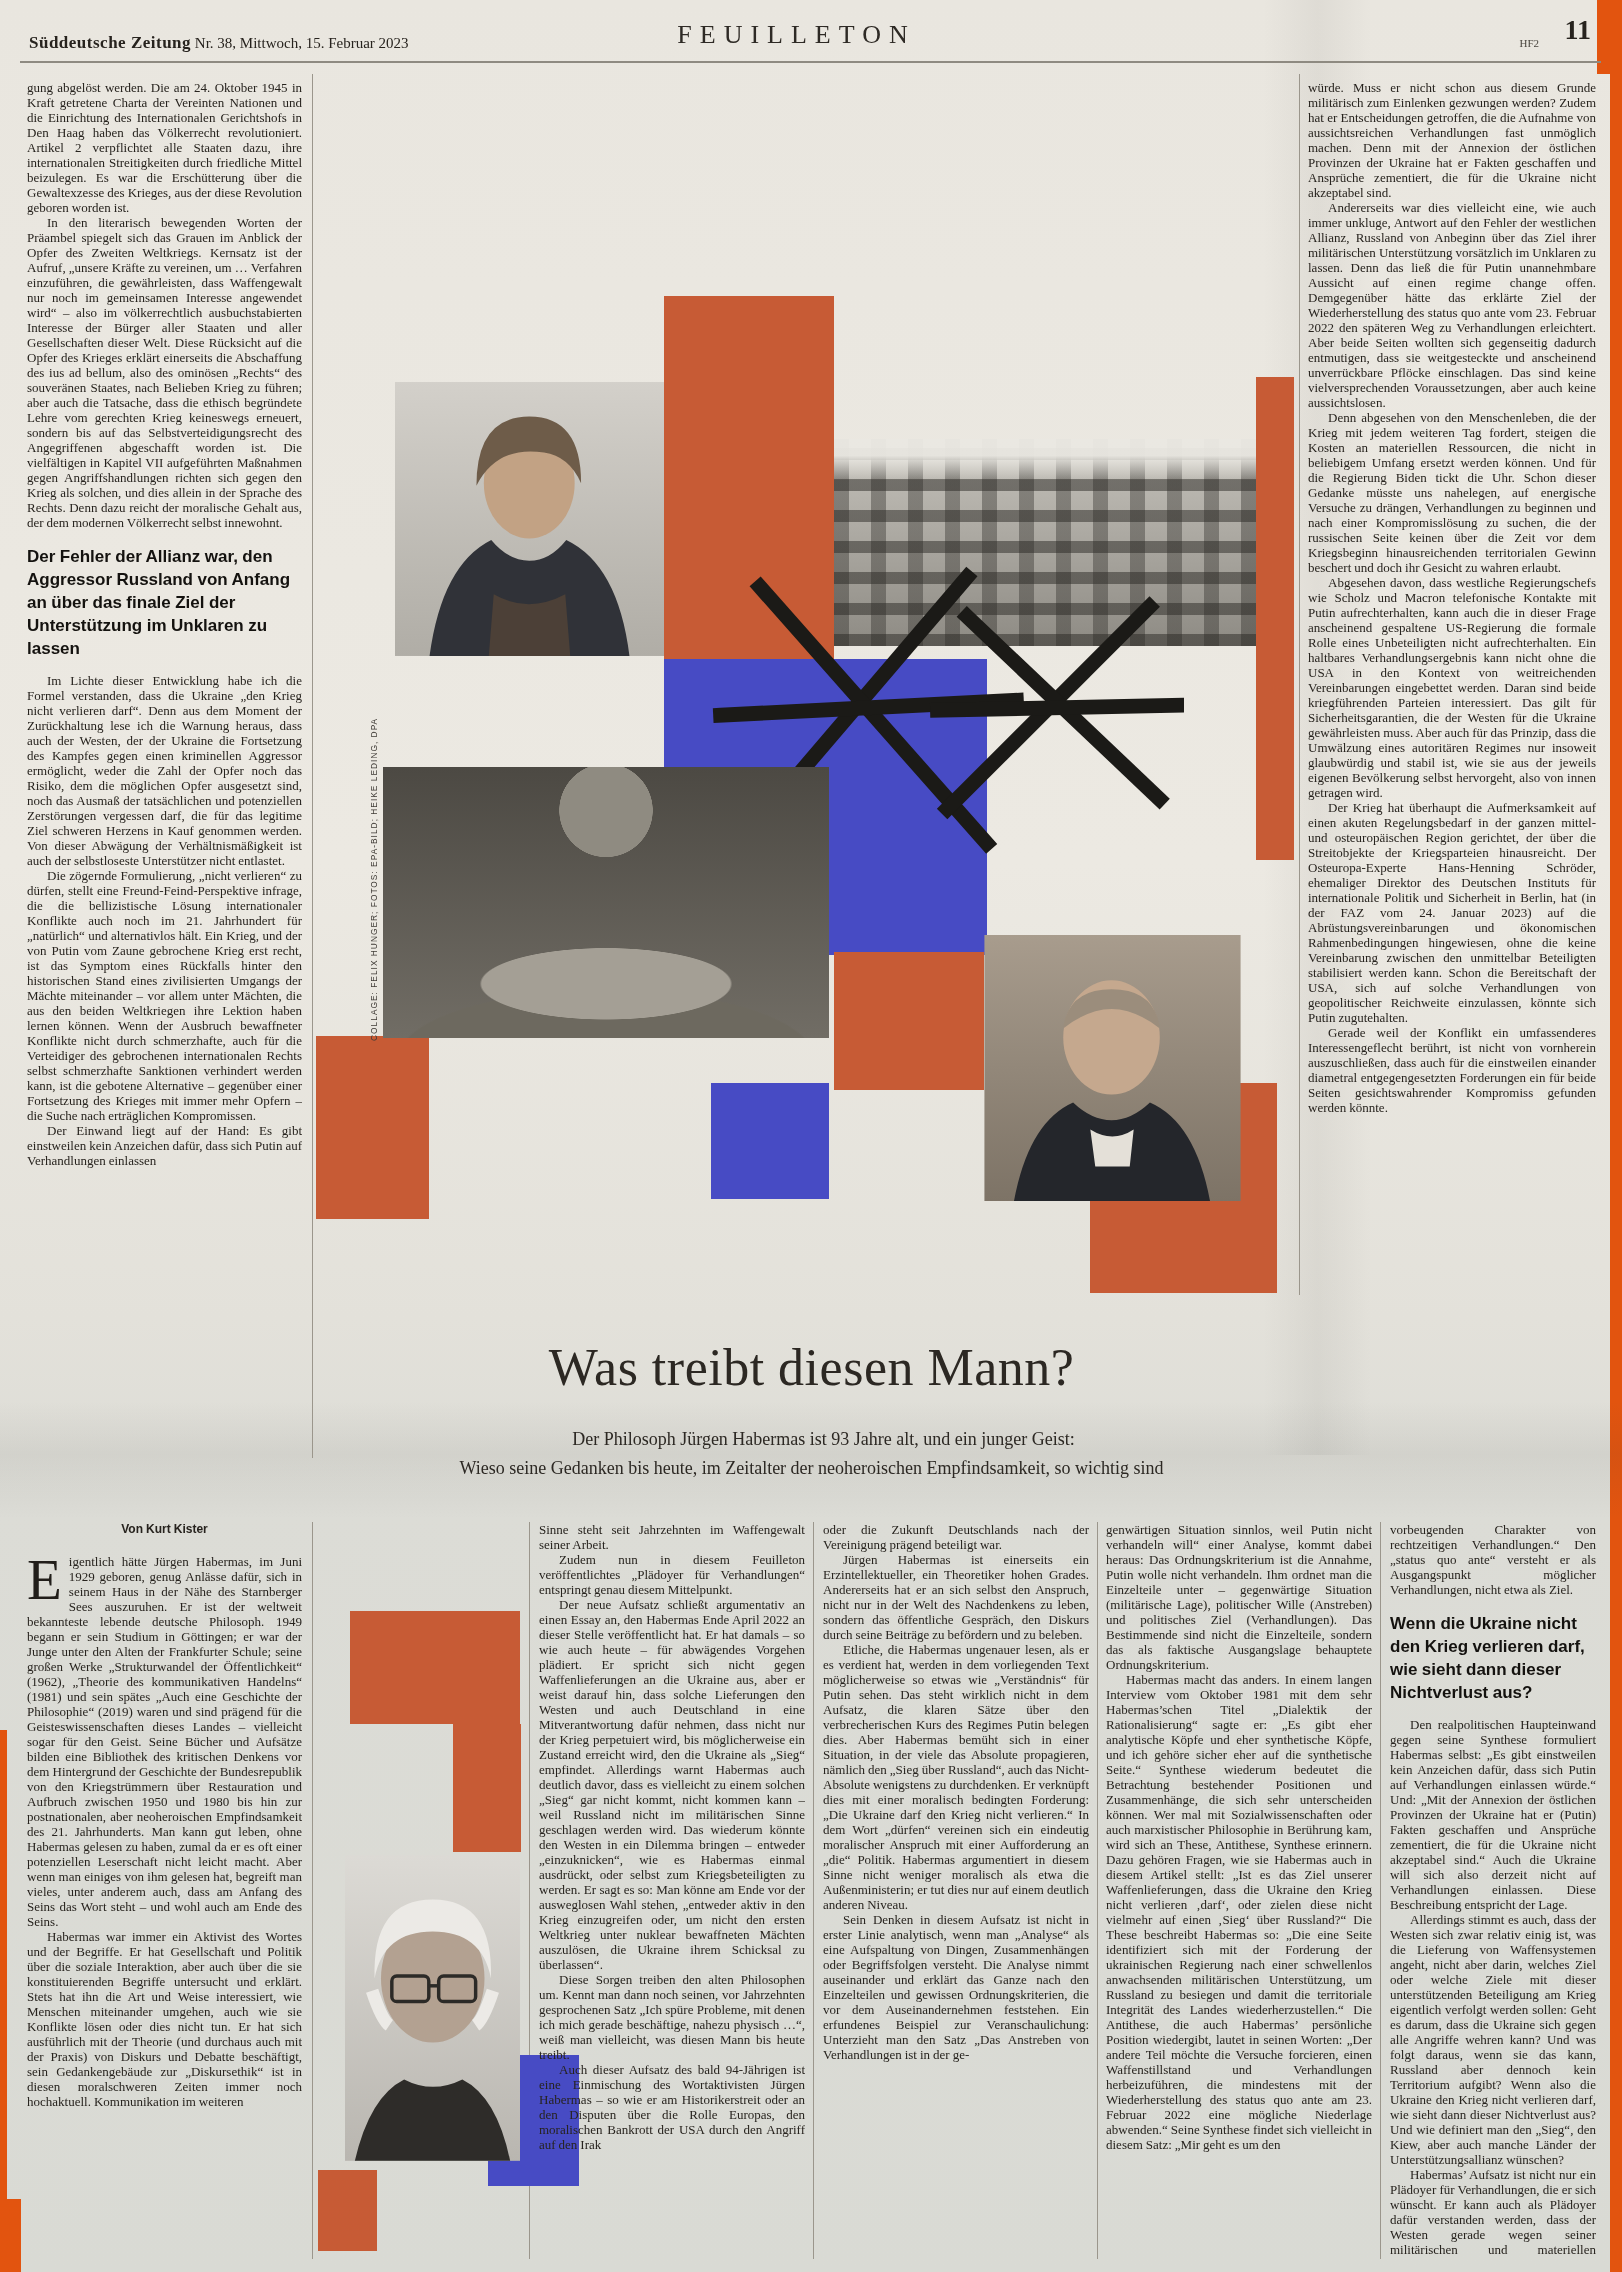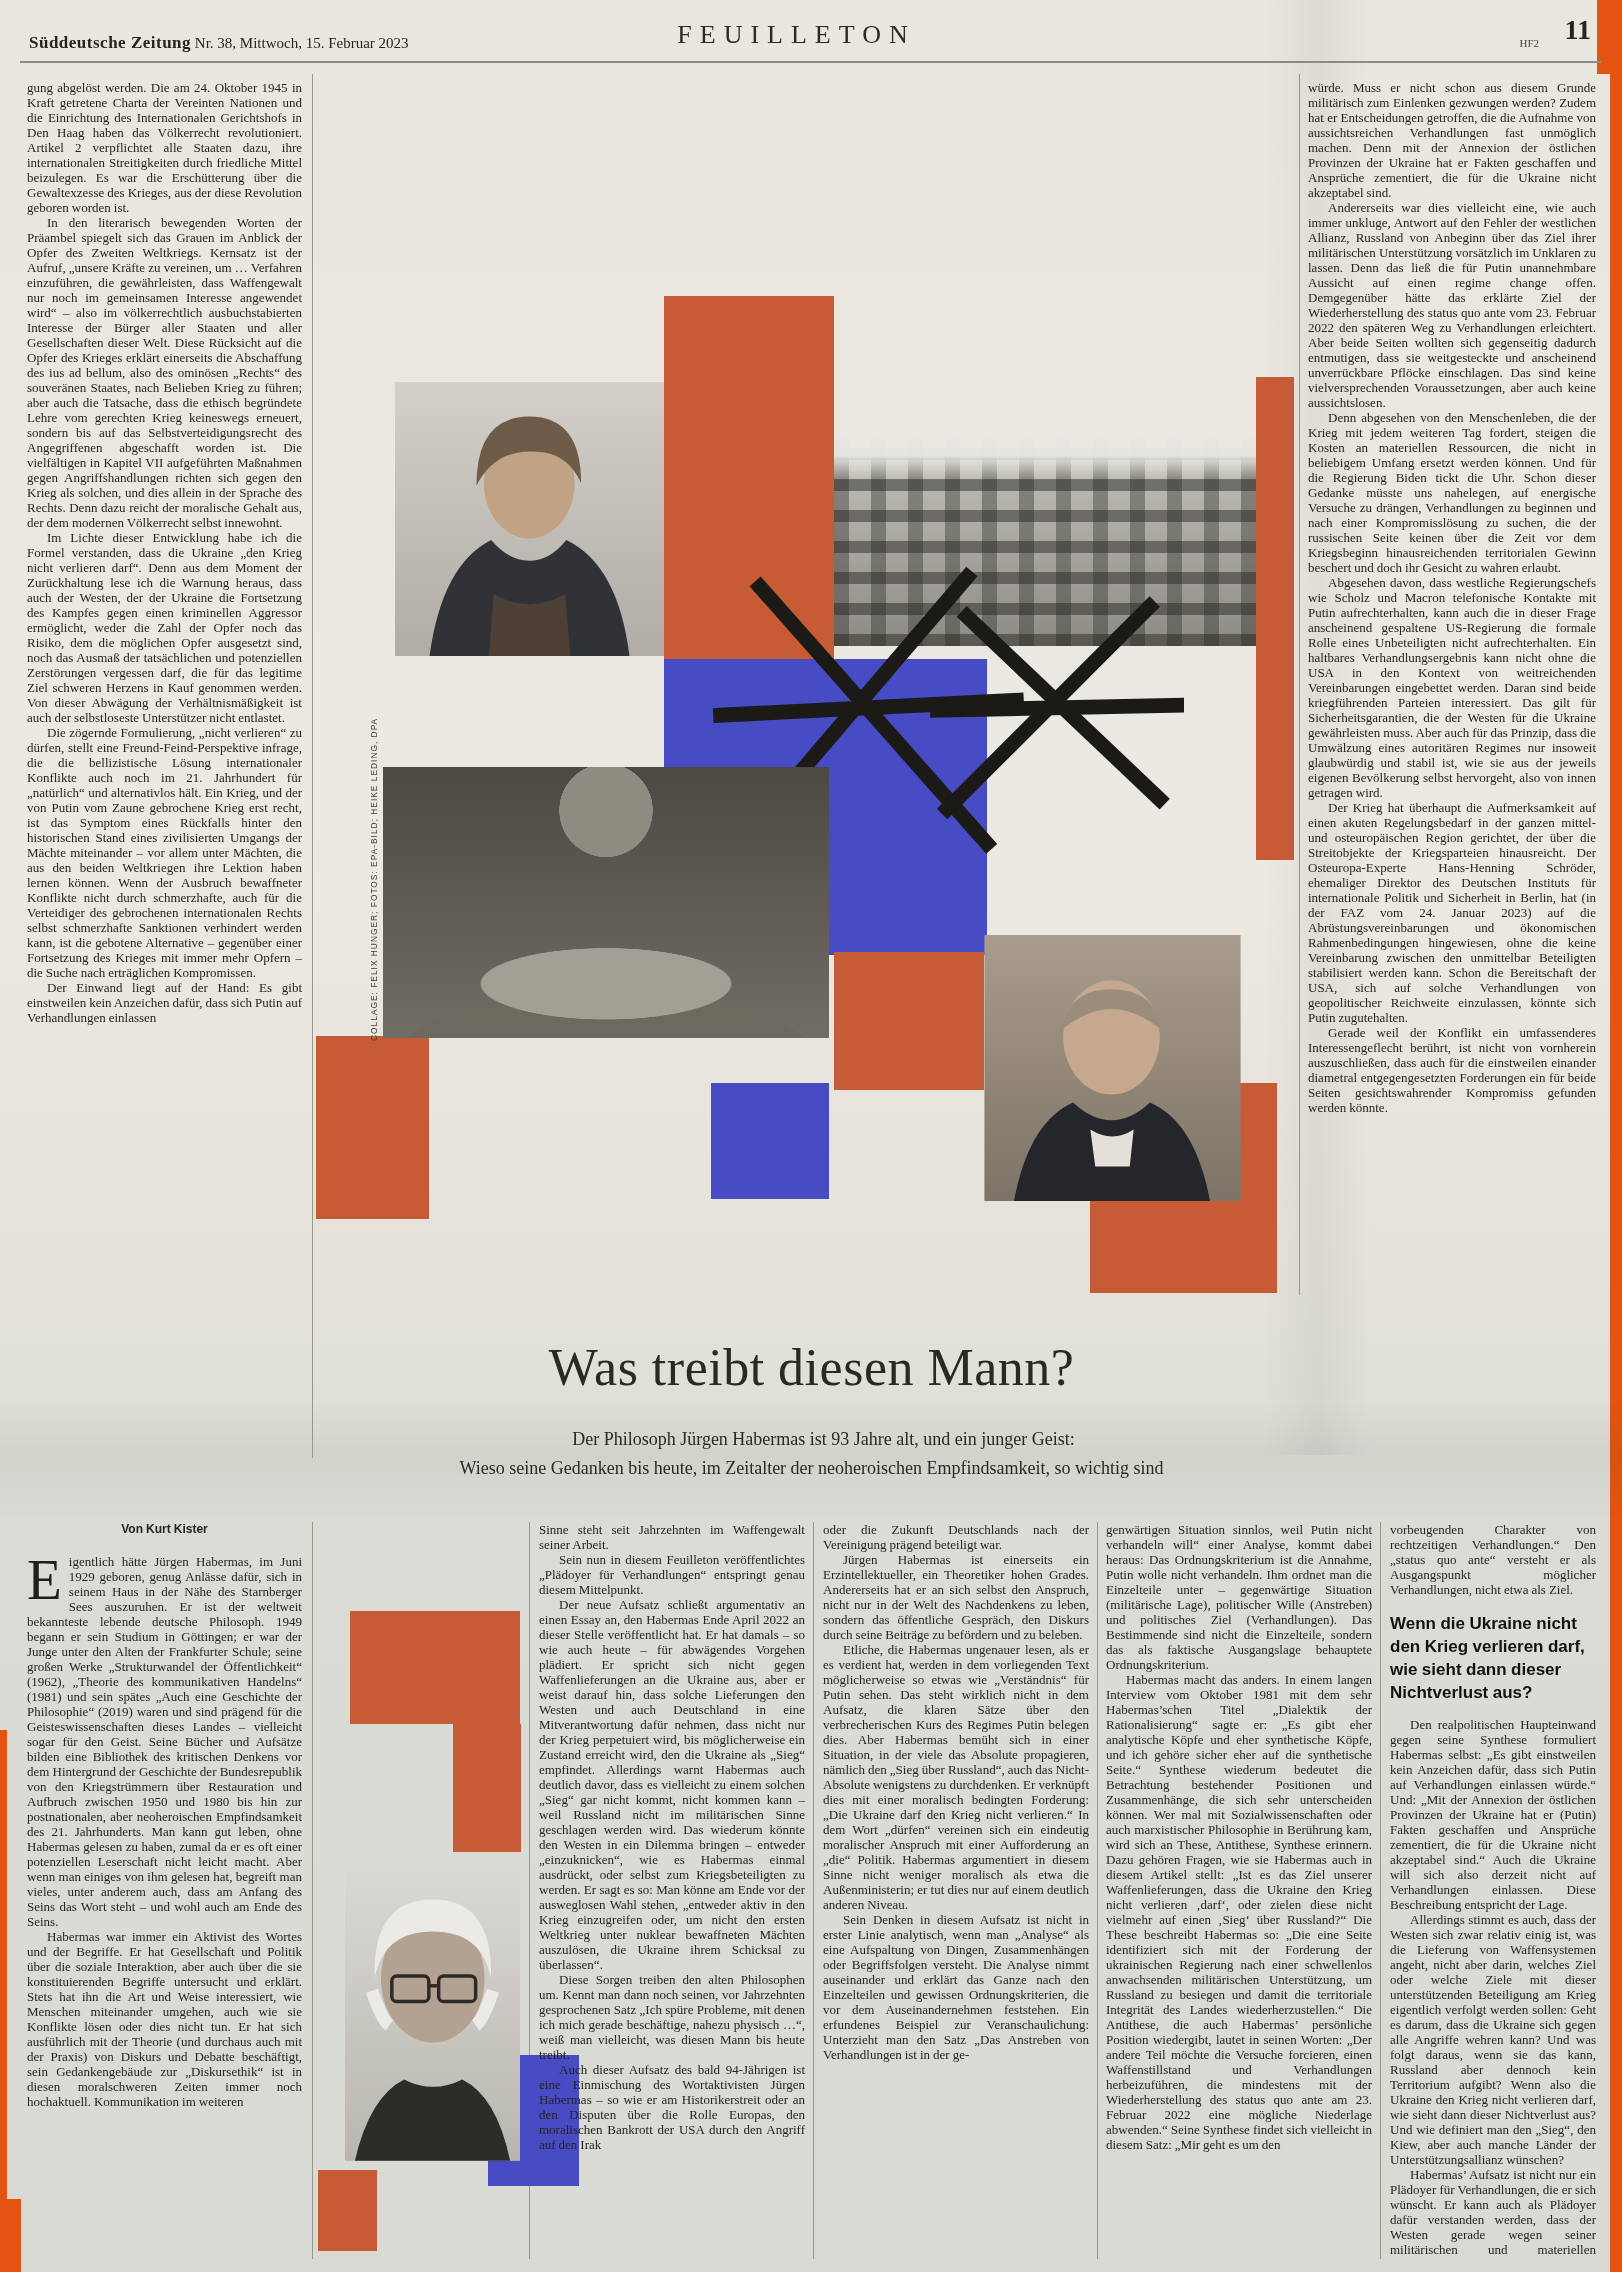--- a/index.html
+++ b/index.html
@@ -98,20 +98,21 @@
 <div class="vrule" style="left:529px;top:1522px;height:737px;"></div>
 <div class="vrule" style="left:813px;top:1522px;height:737px;"></div>
 <div class="vrule" style="left:1097px;top:1522px;height:737px;"></div>
 <div class="vrule" style="left:1380px;top:1522px;height:737px;"></div>
 
 <div class="col" style="left:27px;top:80px;width:275px;height:1381px;">
   <div>
       <p class="flat">gung abgelöst werden. Die am 24. Oktober 1945 in Kraft getretene Charta der Vereinten Nationen und die Einrichtung des Internationalen Gerichtshofs in Den Haag haben das Völkerrecht revolutioniert. Artikel 2 verpflichtet alle Staaten dazu, ihre internationalen Streitigkeiten durch friedliche Mittel beizulegen. Es war die Erschütterung über die Gewaltexzesse des Krieges, aus der diese Revolution geboren worden ist.</p>
       <p>In den literarisch bewegenden Worten der Präambel spiegelt sich das Grauen im Anblick der Opfer des Zweiten Weltkriegs. Kernsatz ist der Aufruf, „unsere Kräfte zu vereinen, um … Verfahren einzuführen, die gewährleisten, dass Waffengewalt nur noch im gemeinsamen Interesse angewendet wird“ – also im völkerrechtlich ausbuchstabierten Interesse der Bürger aller Staaten und aller Gesellschaften dieser Welt. Diese Rücksicht auf die Opfer des Krieges erklärt einerseits die Abschaffung des ius ad bellum, also des ominösen „Rechts“ des souveränen Staates, nach Belieben Krieg zu führen; aber auch die Tatsache, dass die ethisch begründete Lehre vom gerechten Krieg keineswegs erneuert, sondern bis auf das Selbstverteidigungsrecht des Angegriffenen abgeschafft worden ist. Die vielfältigen in Kapitel VII aufgeführten Maßnahmen gegen Angriffshandlungen richten sich gegen den Krieg als solchen, und dies allein in der Sprache des Rechts. Denn dazu reicht der moralische Gehalt aus, der dem modernen Völkerrecht selbst innewohnt.</p>
     </div>
+  <h3 class="essay-subhead">Der Fehler der Allianz war, den Aggressor Russland von Anfang an über das finale Ziel der Unterstützung im Unklaren zu lassen</h3>
   <div>
       <p>Im Lichte dieser Entwicklung habe ich die Formel verstanden, dass die Ukraine „den Krieg nicht verlieren darf“. Denn aus dem Moment der Zurückhaltung lese ich die Warnung heraus, dass auch der Westen, der der Ukraine die Fortsetzung des Kampfes gegen einen kriminellen Aggressor ermöglicht, weder die Zahl der Opfer noch das Risiko, dem die möglichen Opfer ausgesetzt sind, noch das Ausmaß der tatsächlichen und potenziellen Zerstörungen vergessen darf, die für das legitime Ziel schweren Herzens in Kauf genommen werden. Von dieser Abwägung der Verhältnismäßigkeit ist auch der selbstloseste Unterstützer nicht entlastet.</p>
       <p>Die zögernde Formulierung, „nicht verlieren“ zu dürfen, stellt eine Freund-Feind-Perspektive infrage, die die bellizistische Lösung internationaler Konflikte auch noch im 21. Jahrhundert für „natürlich“ und alternativlos hält. Ein Krieg, und der von Putin vom Zaune gebrochene Krieg erst recht, ist das Symptom eines Rückfalls hinter den historischen Stand eines zivilisierten Umgangs der Mächte miteinander – vor allem unter Mächten, die aus den beiden Weltkriegen ihre Lektion haben lernen können. Wenn der Ausbruch bewaffneter Konflikte nicht durch schmerzhafte, auch für die Verteidiger des gebrochenen internationalen Rechts selbst schmerzhafte Sanktionen verhindert werden kann, ist die gebotene Alternative – gegenüber einer Fortsetzung des Krieges mit immer mehr Opfern – die Suche nach erträglichen Kompromissen.</p>
       <p>Der Einwand liegt auf der Hand: Es gibt einstweilen kein Anzeichen dafür, dass sich Putin auf Verhandlungen einlassen</p>
     </div>
 </div>
 
 <div class="col" style="left:1308px;top:80px;width:288px;height:1218px;">
   <div>
       <p class="flat">würde. Muss er nicht schon aus diesem Grunde militärisch zum Einlenken gezwungen werden? Zudem hat er Entscheidungen getroffen, die die Aufnahme von aussichtsreichen Verhandlungen fast unmöglich machen. Denn mit der Annexion der östlichen Provinzen der Ukraine hat er Fakten geschaffen und Ansprüche zementiert, die für die Ukraine nicht akzeptabel sind.</p>
@@ -217,21 +218,21 @@
         <line x1="170" y1="265" x2="190" y2="265"></line>
       </g>
       <path d="M20,620 q30,-130 100,-165 q58,30 118,0 q70,35 97,165z" fill="#2e2c29"></path>
     </svg>
   </span>
 </div>
 
 <div class="col" style="left:539px;top:1522px;width:266px;height:737px;">
   <div>
       <p class="flat">Sinne steht seit Jahrzehnten im Waffengewalt seiner Arbeit.</p>
-      <p>Sein nun in diesem Feuilleton veröffentlichtes „Plädoyer für Verhandlungen“ entspringt genau diesem Mittelpunkt.</p>
+      <p>Zudem nun in diesem Feuilleton veröffentlichtes „Plädoyer für Verhandlungen“ entspringt genau diesem Mittelpunkt.</p>
       <p>Der neue Aufsatz schließt argumentativ an einen Essay an, den Habermas Ende April 2022 an dieser Stelle veröffentlicht hat. Er hat damals – so wie auch heute – für abwägendes Vorgehen plädiert. Er spricht sich nicht gegen Waffenlieferungen an die Ukraine aus, aber er weist darauf hin, dass solche Lieferungen den Westen und auch Deutschland in eine Mitverantwortung dafür nehmen, dass nicht nur der Krieg perpetuiert wird, bis möglicherweise ein Zustand erreicht wird, den die Ukraine als „Sieg“ empfindet. Allerdings warnt Habermas auch deutlich davor, dass es vielleicht zu einem solchen „Sieg“ gar nicht kommt, nicht kommen kann – weil Russland nicht im militärischen Sinne geschlagen werden wird. Das wiederum könnte den Westen in ein Dilemma bringen – entweder „einzuknicken“, wie es Habermas einmal ausdrückt, oder selbst zum Kriegsbeteiligten zu werden. Er sagt es so: Man könne am Ende vor der ausweglosen Wahl stehen, „entweder aktiv in den Krieg einzugreifen oder, um nicht den ersten Weltkrieg unter nuklear bewaffneten Mächten auszulösen, die Ukraine ihrem Schicksal zu überlassen“.</p>
       <p>Diese Sorgen treiben den alten Philosophen um. Kennt man dann noch seinen, vor Jahrzehnten gesprochenen Satz „Ich spüre Probleme, mit denen ich mich gerade beschäftige, nahezu physisch …“, weiß man vielleicht, was diesen Mann bis heute treibt.</p>
       <p>Auch dieser Aufsatz des bald 94-Jährigen ist eine Einmischung des Wortaktivisten Jürgen Habermas – so wie er am Historikerstreit oder an den Disputen über die Rolle Europas, den moralischen Bankrott der USA durch den Angriff auf den Irak</p>
     </div>
 </div>
 
 <div class="col" style="left:823px;top:1522px;width:266px;height:737px;">
   <div>
       <p class="flat">oder die Zukunft Deutschlands nach der Vereinigung prägend beteiligt war.</p>
       <p>Jürgen Habermas ist einerseits ein Erzintellektueller, ein Theoretiker hohen Grades. Andererseits hat er an sich selbst den Anspruch, nicht nur in der Welt des Nachdenkens zu leben, sondern das öffentliche Gespräch, den Diskurs durch seine Beiträge zu befördern und zu beleben.</p>

